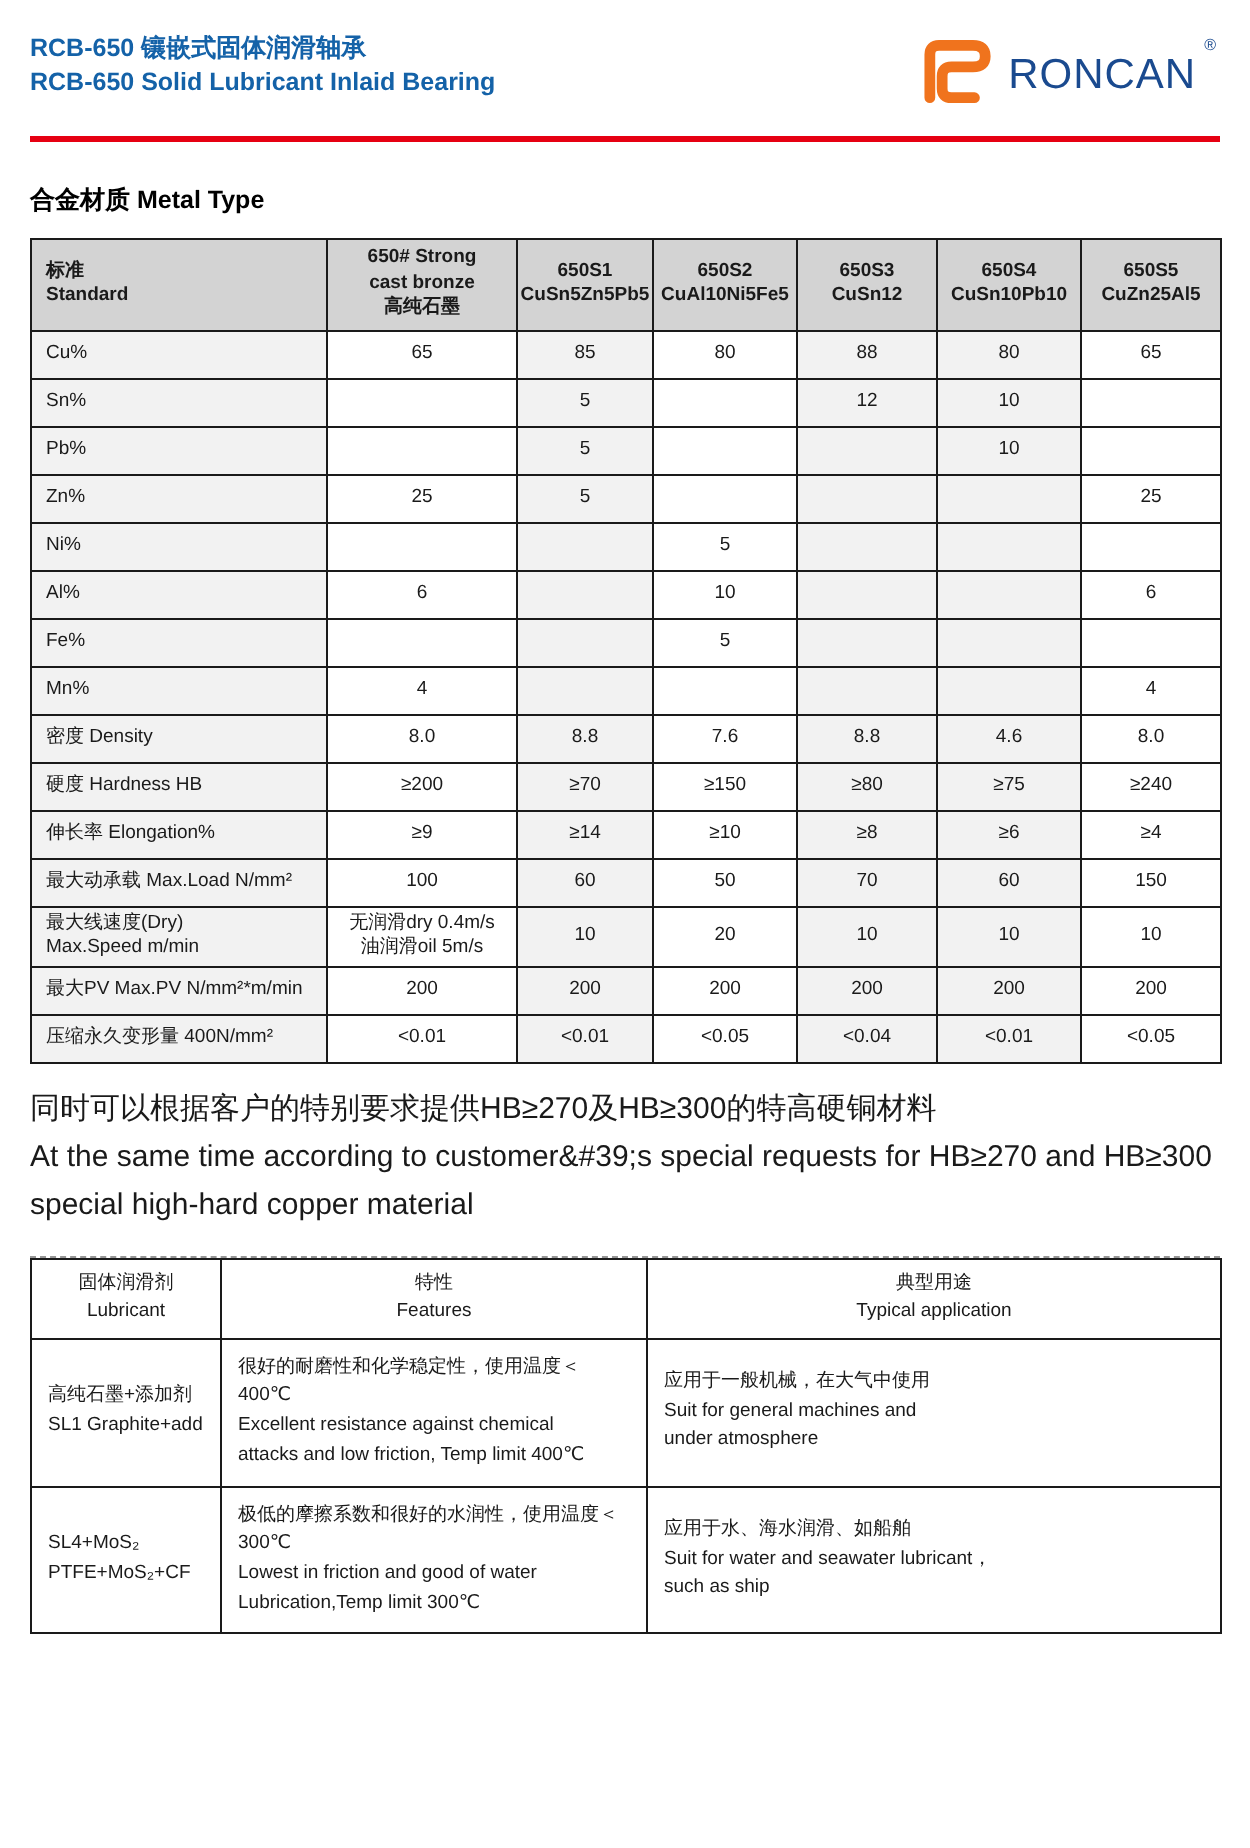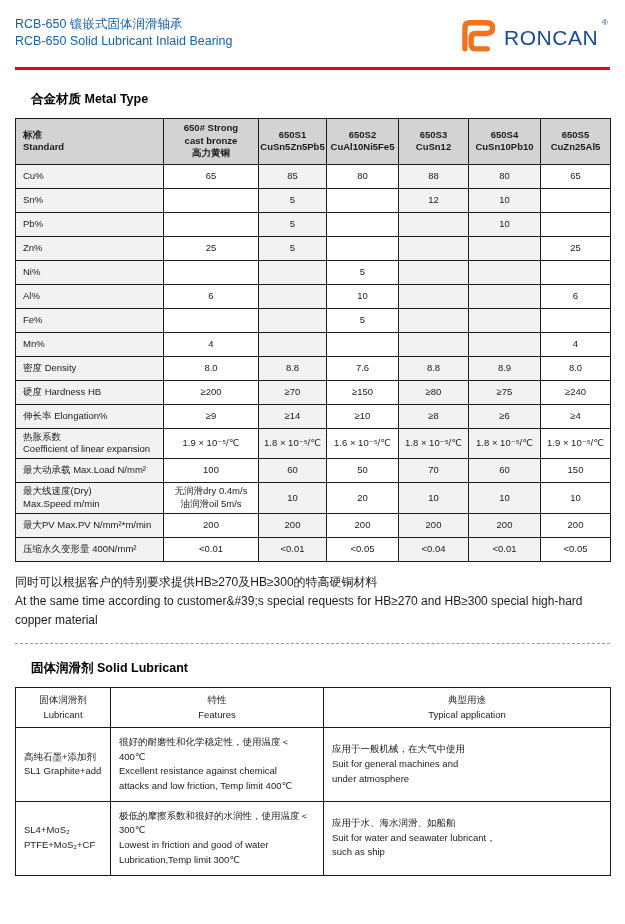--- a/index.html
+++ b/index.html
@@ -13,26 +13,26 @@
   *{box-sizing:border-box;}
   html,body{margin:0;padding:0;background:#fff;}
   body{width:625px;height:924px;overflow:hidden;}
   .page{
     width:625px;height:924px;
     padding:16px 15px 0 15px;
     font-family:"Liberation Sans","DejaVu Sans",sans-serif;
     color:#1a1a1a;
   }
   .top{display:flex;justify-content:space-between;align-items:flex-start;}
-  .titles div{font-weight:normal;font-size:12.5px;line-height:1.35;color:var(--title-blue);}
+  .titles div{font-weight:bold;font-size:12.5px;line-height:1.35;color:var(--title-blue);}
   .logo{display:flex;align-items:center;gap:6px;margin-top:1px;margin-right:2px;}
   .brand{font-size:21px;font-weight:normal;color:var(--logo-blue);letter-spacing:0.5px;line-height:1;}
   .reg{font-size:8px;color:var(--logo-blue);align-self:flex-start;margin-top:1px;margin-left:-2px;}
   .red-rule{margin-top:10px;height:2.5px;background:var(--rule-red);}
-  h2.section{font-size:12.5px;font-weight:bold;color:#000;margin:16px;}
+  h2.section{font-size:12.5px;font-weight:bold;color:#000;margin:0;}
   #metal-title{margin-top:21px;margin-bottom:10px;}
   #lub-title{margin-top:16px;margin-bottom:10px;}
 
   table{border-collapse:collapse;table-layout:fixed;width:595px;}
   td,th{border:1px solid #1a1a1a;font-size:9.5px;}
 
   
   #metal-table thead th{
     background:var(--head-bg);font-weight:bold;height:46px;
     padding:2px 1px;text-align:center;line-height:1.3;
@@ -41,21 +41,21 @@
   #metal-table tbody td{
     height:24px;text-align:center;padding:2px 3px;line-height:1.35;
     background:#fff;
   }
   #metal-table tbody td:first-child{text-align:left;padding-left:7px;}
   #metal-table tbody td:nth-child(1),
   #metal-table tbody td:nth-child(3),
   #metal-table tbody td:nth-child(5),
   #metal-table tbody td:nth-child(6){background:var(--stripe);}
 
-  .note{margin:11px 0 0 0;font-size:12px;line-height:1.6;color:#1a1a1a;}
+  .note{margin:11px 0 0 0;font-size:15px;line-height:1.6;color:#1a1a1a;}
   .dashed{margin-top:13px;border-top:1px dashed #979797;height:0;}
 
   
   #lub-table th{
     background:#fff;font-weight:normal;text-align:center;
     padding:5px 8px;line-height:1.5;height:38px;vertical-align:middle;
   }
   #lub-table td{
     padding:7px 8px;line-height:1.55;vertical-align:middle;background:#fff;
     text-align:left;
@@ -98,21 +98,21 @@
     </colgroup>
     <thead>
         <tr>
           <th>
             <div>标准</div>
             <div>Standard</div>
           </th>
           <th>
             <div>650# Strong</div>
             <div>cast bronze</div>
-            <div>高力黄铜</div>
+            <div>高纯石墨</div>
           </th>
           <th>
             <div>650S1</div>
             <div>CuSn5Zn5Pb5</div>
           </th>
           <th>
             <div>650S2</div>
             <div>CuAl10Ni5Fe5</div>
           </th>
           <th>
@@ -201,21 +201,21 @@
           <td></td>
           <td></td>
           <td>4</td>
         </tr>
         <tr>
           <td>密度 Density</td>
           <td>8.0</td>
           <td>8.8</td>
           <td>7.6</td>
           <td>8.8</td>
-          <td>8.9</td>
+          <td>4.6</td>
           <td>8.0</td>
         </tr>
         <tr>
           <td>硬度 Hardness HB</td>
           <td>≥200</td>
           <td>≥70</td>
           <td>≥150</td>
           <td>≥80</td>
           <td>≥75</td>
           <td>≥240</td>
@@ -223,32 +223,20 @@
         <tr>
           <td>伸长率 Elongation%</td>
           <td>≥9</td>
           <td>≥14</td>
           <td>≥10</td>
           <td>≥8</td>
           <td>≥6</td>
           <td>≥4</td>
         </tr>
         <tr>
-          <td>
-            <div>热胀系数</div>
-            <div>Coefficient of linear expansion</div>
-          </td>
-          <td>1.9 × 10⁻⁵/℃</td>
-          <td>1.8 × 10⁻⁵/℃</td>
-          <td>1.6 × 10⁻⁵/℃</td>
-          <td>1.8 × 10⁻⁵/℃</td>
-          <td>1.8 × 10⁻⁵/℃</td>
-          <td>1.9 × 10⁻⁵/℃</td>
-        </tr>
-        <tr>
           <td>最大动承载 Max.Load N/mm²</td>
           <td>100</td>
           <td>60</td>
           <td>50</td>
           <td>70</td>
           <td>60</td>
           <td>150</td>
         </tr>
         <tr>
           <td>
@@ -286,21 +274,20 @@
       </tbody>
   </table>
 
   <p class="note">
     <span>同时可以根据客户的特别要求提供HB≥270及HB≥300的特高硬铜材料</span><br>
     <span>At the same time according to customer&amp;#39;s special requests for HB≥270 and HB≥300 special high-hard copper material</span>
   </p>
 
   <div class="dashed"></div>
 
-  <h2 class="section" id="lub-title">固体润滑剂 Solid Lubricant</h2>
 
   <table id="lub-table">
     <colgroup>
       <col style="width:95px">
         <col style="width:213px">
         <col style="width:287px">
     </colgroup>
     <thead>
         <tr>
           <th>

